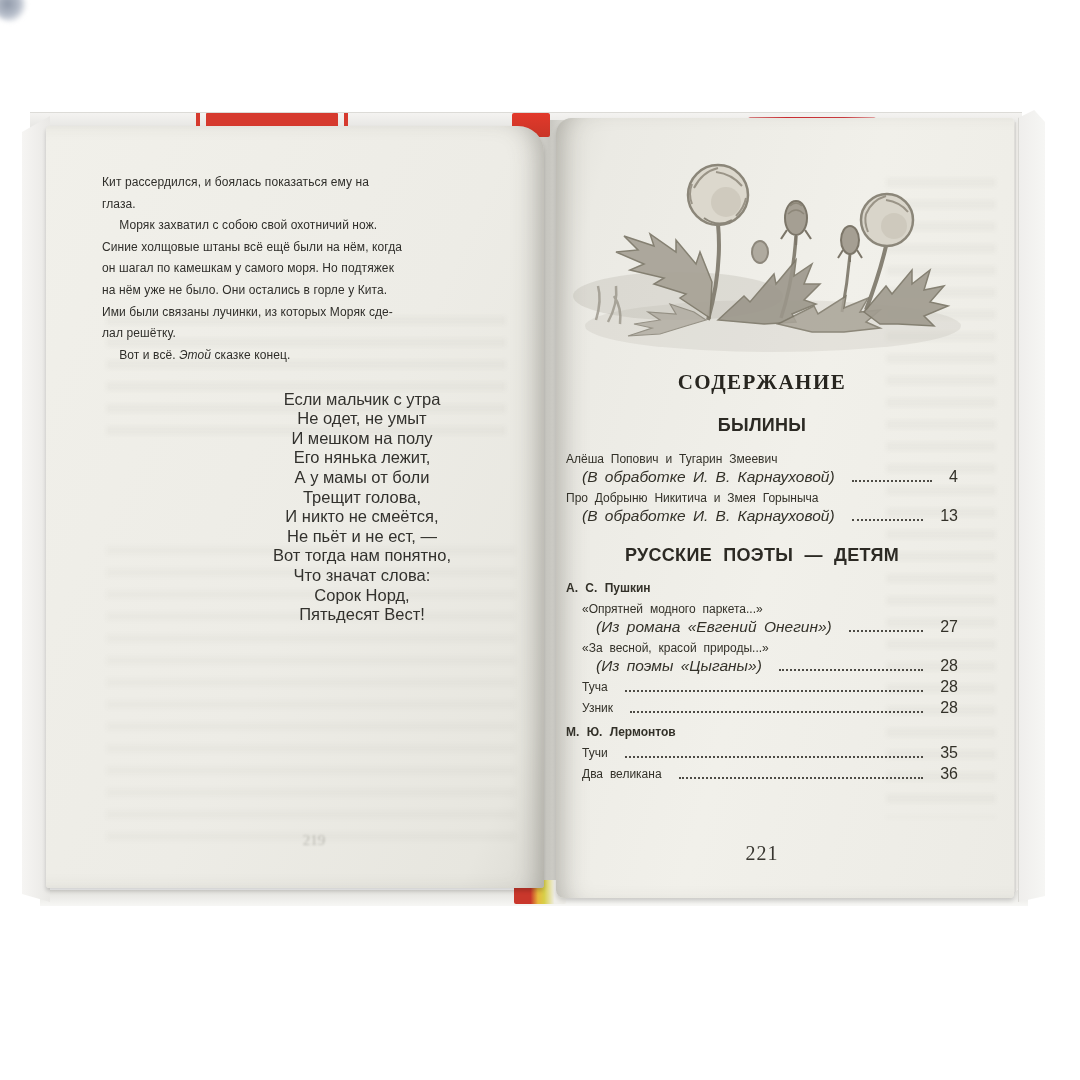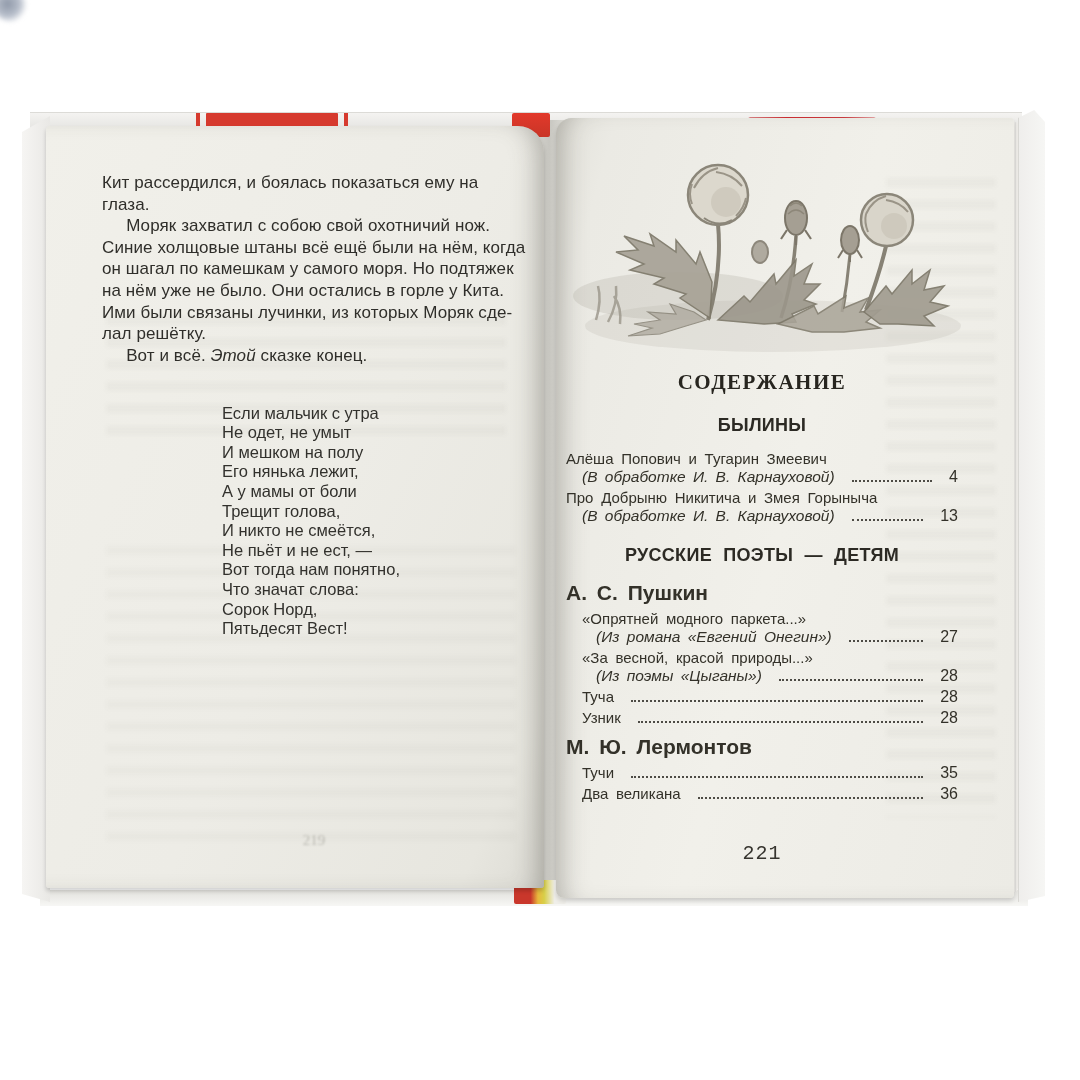--- a/index.html
+++ b/index.html
@@ -71,60 +71,60 @@
     background:linear-gradient(105deg,#e2e1da 0%,#ebeae4 9%,#f1f0ea 50%,#ecebe5 100%);
     border-radius:16px 4px 4px 8px;
     box-shadow:inset 22px 0 26px -16px rgba(70,68,60,.34), 0 3px 4px rgba(0,0,0,.14);
   }
   .ghost{position:absolute;pointer-events:none;opacity:.55;filter:blur(2px);
     background:repeating-linear-gradient(180deg,rgba(128,126,116,.10) 0 9px,rgba(0,0,0,0) 9px 22px);}
 
   
   .lp-text{
     position:absolute;left:56px;top:46px;width:432px;
-    font-size:17px;line-height:21.6px;color:#2f2e2a;white-space:pre-wrap;
+    font-size:12px;line-height:21.6px;color:#2f2e2a;white-space:pre-wrap;
     letter-spacing:.1px;
   }
   .lp-text .ital{font-style:italic;}
   .lp-poem{
     position:absolute;left:176px;top:244px;width:280px;
     font-size:16.5px;line-height:19.6px;color:#32312d;white-space:pre-line;
   }
-  .lp-poem .stanza2{margin-top:14px;}
+  .lp-poem .stanza2{text-align:center;}
   .lp-ghost-num{
     position:absolute;left:56px;top:706px;width:424px;text-align:center;
     font-size:15px;color:#8e8d85;opacity:.5;filter:blur(1px);
     font-family:"Liberation Serif",serif;
   }
 
   
   .rp-illustration{position:absolute;left:12px;top:30px;width:400px;height:212px;}
   .rp-toc{position:absolute;left:10px;top:252px;width:392px;color:#333129;}
   .toc-main-heading{
     font-family:"Liberation Serif",serif;font-weight:bold;font-size:21px;
     letter-spacing:1.5px;text-align:center;color:#27251f;margin:0 0 20px 0;
   }
   .toc-sec{
     font-weight:bold;font-size:18px;text-align:center;word-spacing:6px;
     letter-spacing:.3px;margin:0 0 14px 0;color:#2c2a24;
   }
   .toc-sec.sec2{margin-top:20px;margin-bottom:15px;}
-  .toc-author{font-weight:bold;font-size:21px;word-spacing:4px;margin:8px 0 5px 0;}
+  .toc-author{font-weight:bold;font-size:12px;word-spacing:4px;margin:8px 0 5px 0;}
   .toc-entry{margin-bottom:3px;}
-  .toc-title{font-size:15px;word-spacing:3.5px;line-height:18px;}
+  .toc-title{font-size:12px;word-spacing:3.5px;line-height:18px;}
   .toc-row{display:flex;align-items:flex-end;line-height:18px;margin-bottom:3px;gap:14px;}
   .toc-row .toc-title{flex:0 0 auto;}
   .toc-sub{font-style:italic;font-size:15.5px;word-spacing:3px;flex:0 0 auto;}
   .ind1{padding-left:16px;}
   .ind2{padding-left:30px;}
   .dots{flex:1 1 auto;min-width:18px;margin:0 3px;border-bottom:2.6px dotted #4d4b45;transform:translateY(-4px);}
   .toc-page{flex:0 0 auto;font-size:16px;}
   .rp-pagenum{
     position:absolute;left:10px;top:724px;width:392px;text-align:center;
-    font-family:Liberation Mono, monospace;font-size:20px;letter-spacing:1px;color:#37352f;
+    font-family:Liberation Serif, serif;font-size:20px;letter-spacing:1px;color:#37352f;
   }
 </style>
 </head>
 <body>
 
 <div class="scene">
   <div class="speck"></div>
 
   <div class="book">
     <div class="cover-top"></div>

